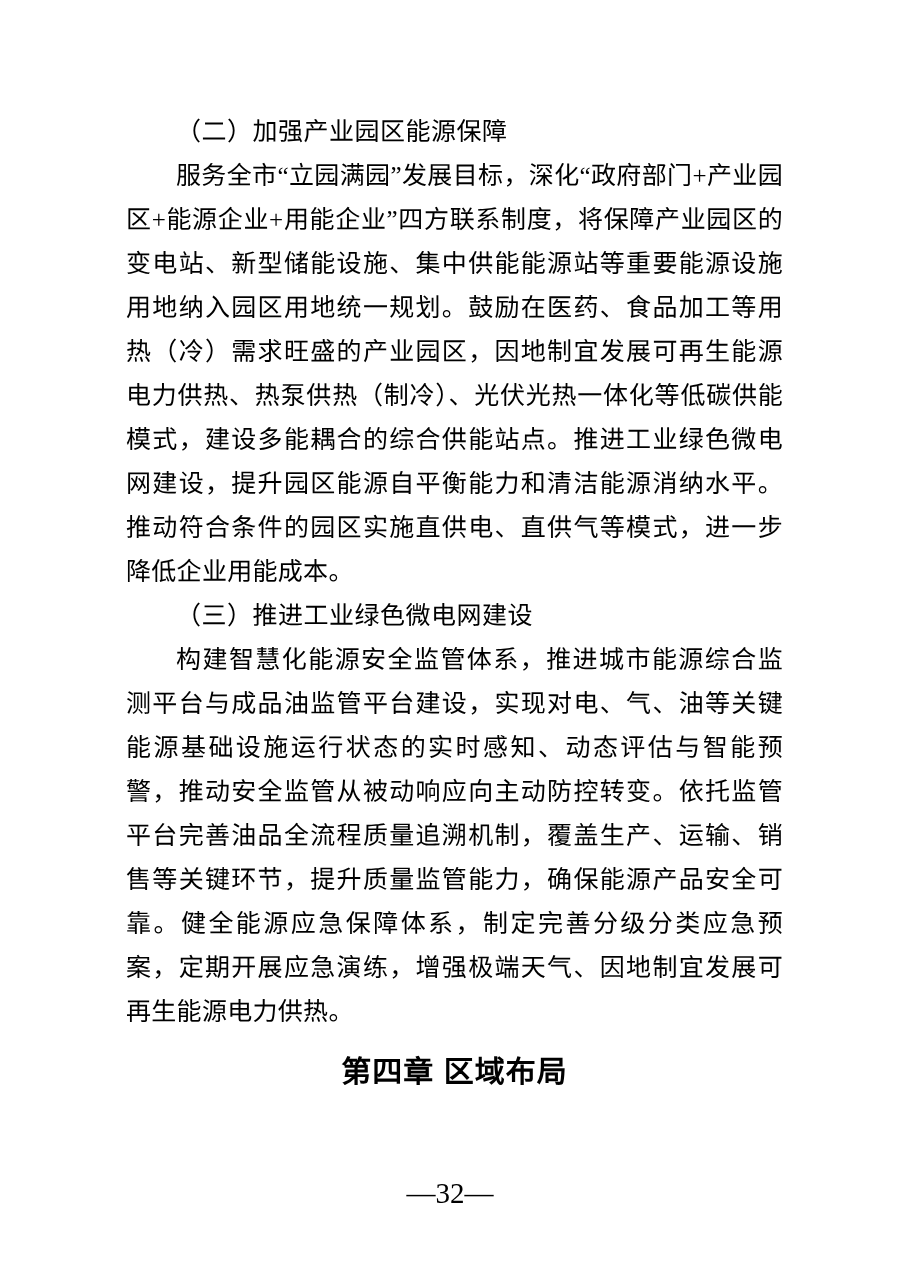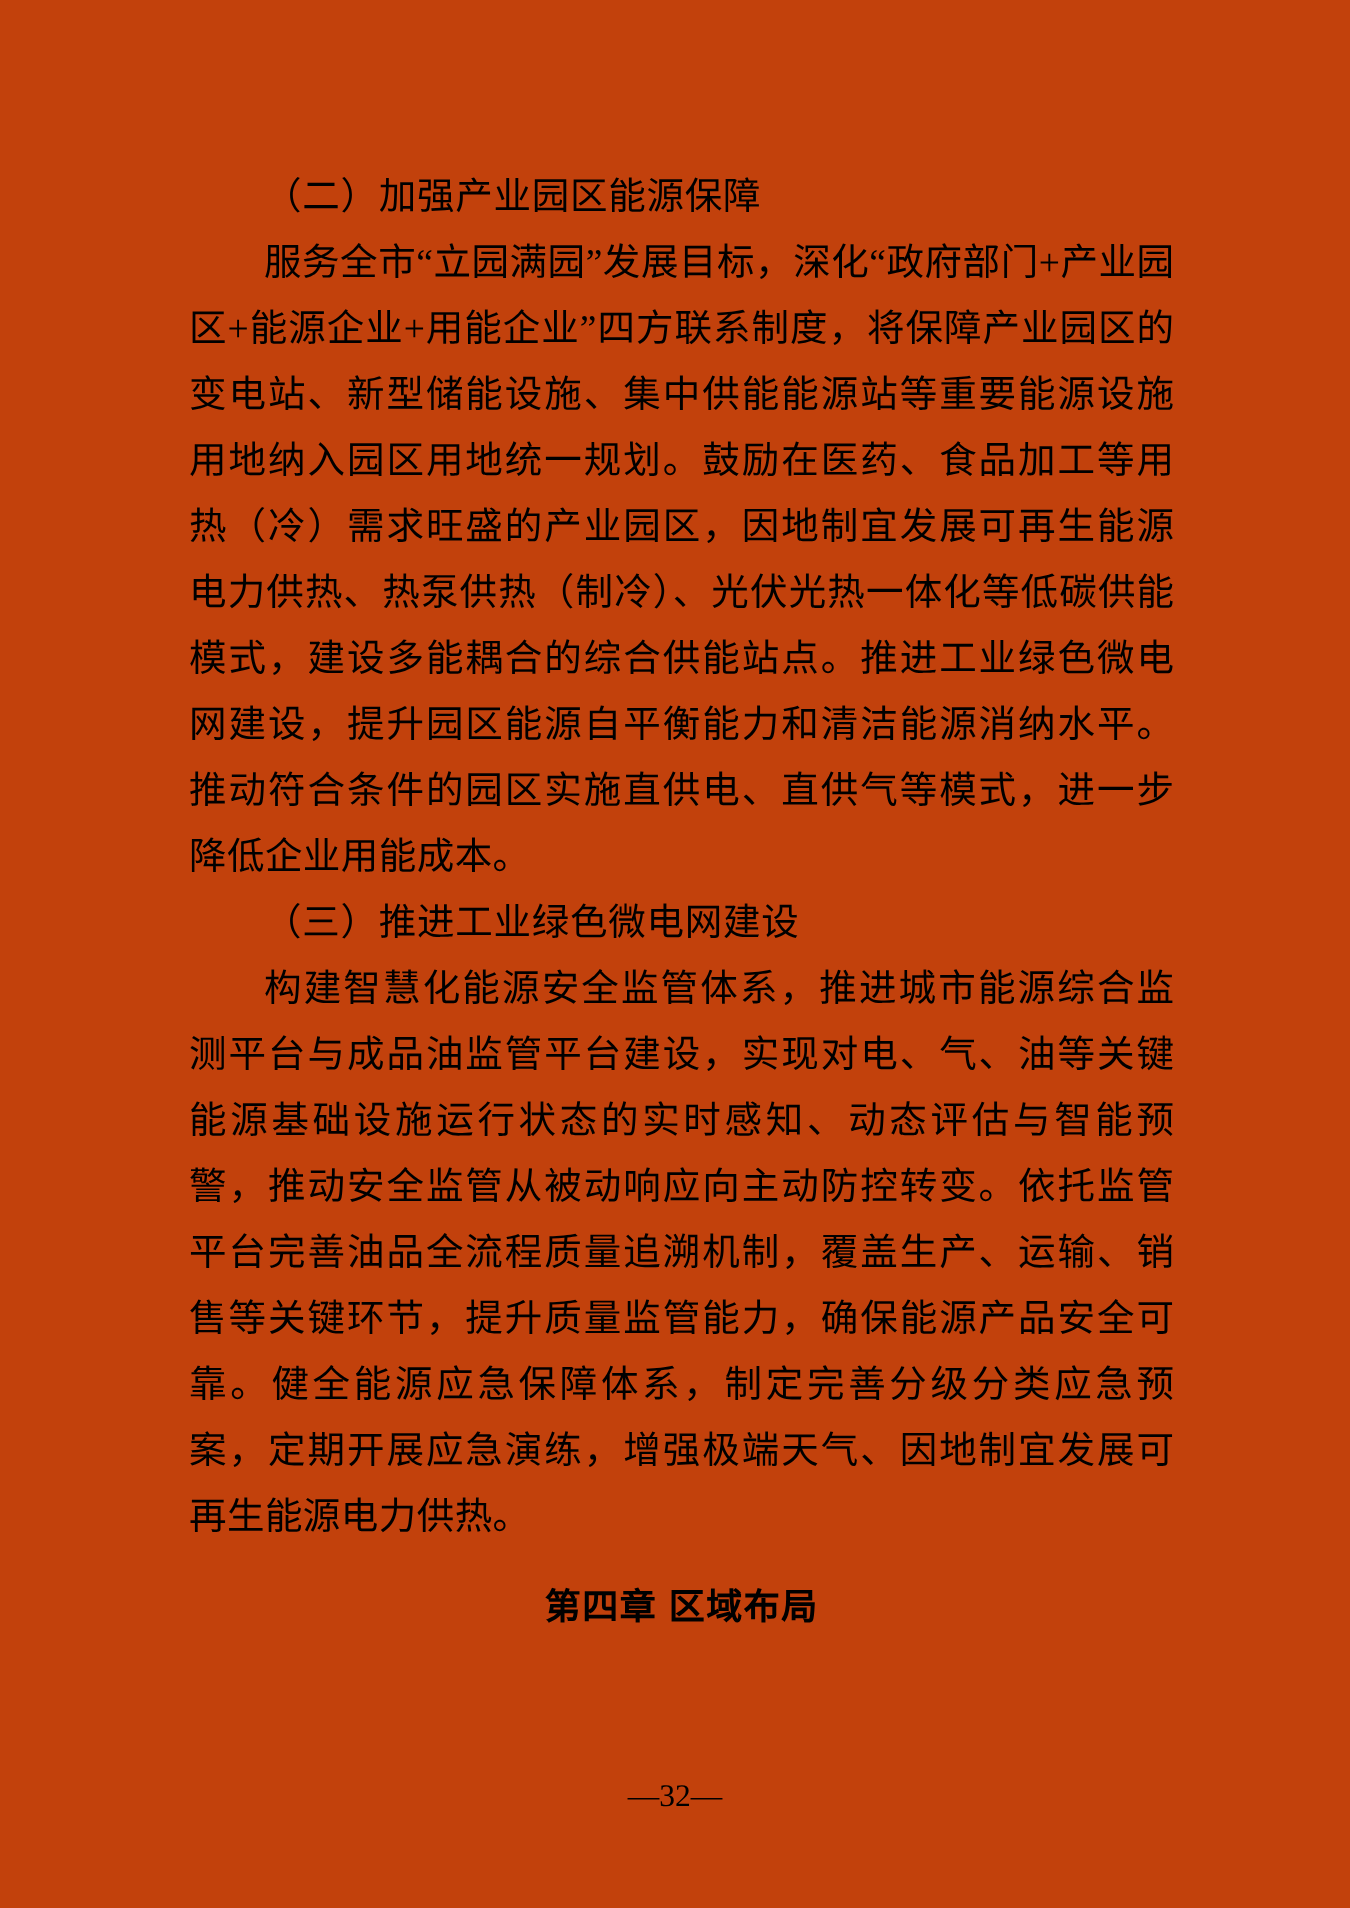--- a/index.html
+++ b/index.html
@@ -5,21 +5,21 @@
   html, body {
     margin: 0;
     padding: 0;
     background: #e8e8e8;
   }
   .doc-page {
     position: relative;
     width: 900px;
     height: 1272px;
     margin: 0 auto;
-    background: #c2410c;
+    background: #ffffff;
     overflow: hidden;
     box-sizing: border-box;
   }
   .doc-body {
     box-sizing: border-box;
     padding: 110px 117px 0 126px;
     color: #000000;
     font-family: "Liberation Serif", "DejaVu Serif", serif;
     font-size: 25px;
     line-height: 44px;
@@ -38,35 +38,35 @@
     margin: 0;
     text-indent: 2em;
     letter-spacing: 0.3px;
     
   }
   .chapter-heading {
     margin: 16px 0 0 0;
     text-align: center;
     text-indent: 0;
     font-family: "Liberation Sans", "DejaVu Sans", sans-serif;
-    font-size: 24px;
+    font-size: 30px;
     font-weight: bold;
     line-height: 44px;
     letter-spacing: 1px;
   }
   .page-footer {
     position: absolute;
     left: 0;
     bottom: 62px;
     width: 100%;
     text-align: center;
   }
   .page-number {
     font-family: "Liberation Serif", "DejaVu Serif", serif;
-    font-size: 21px;
+    font-size: 29px;
     color: #000000;
     letter-spacing: 0;
   }
 </style>
 </head>
 <body>
 
 <div class="doc-page">
   <main class="doc-body">
 

